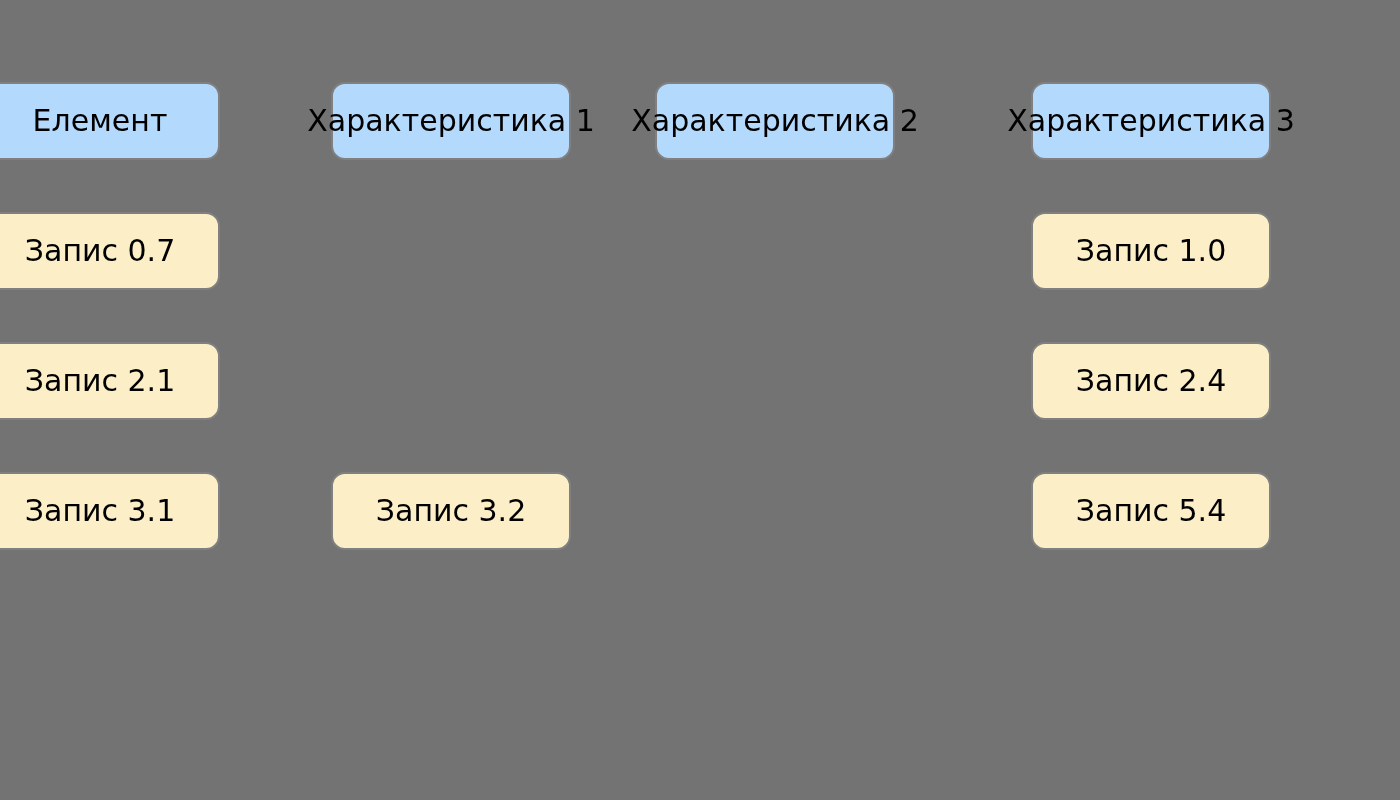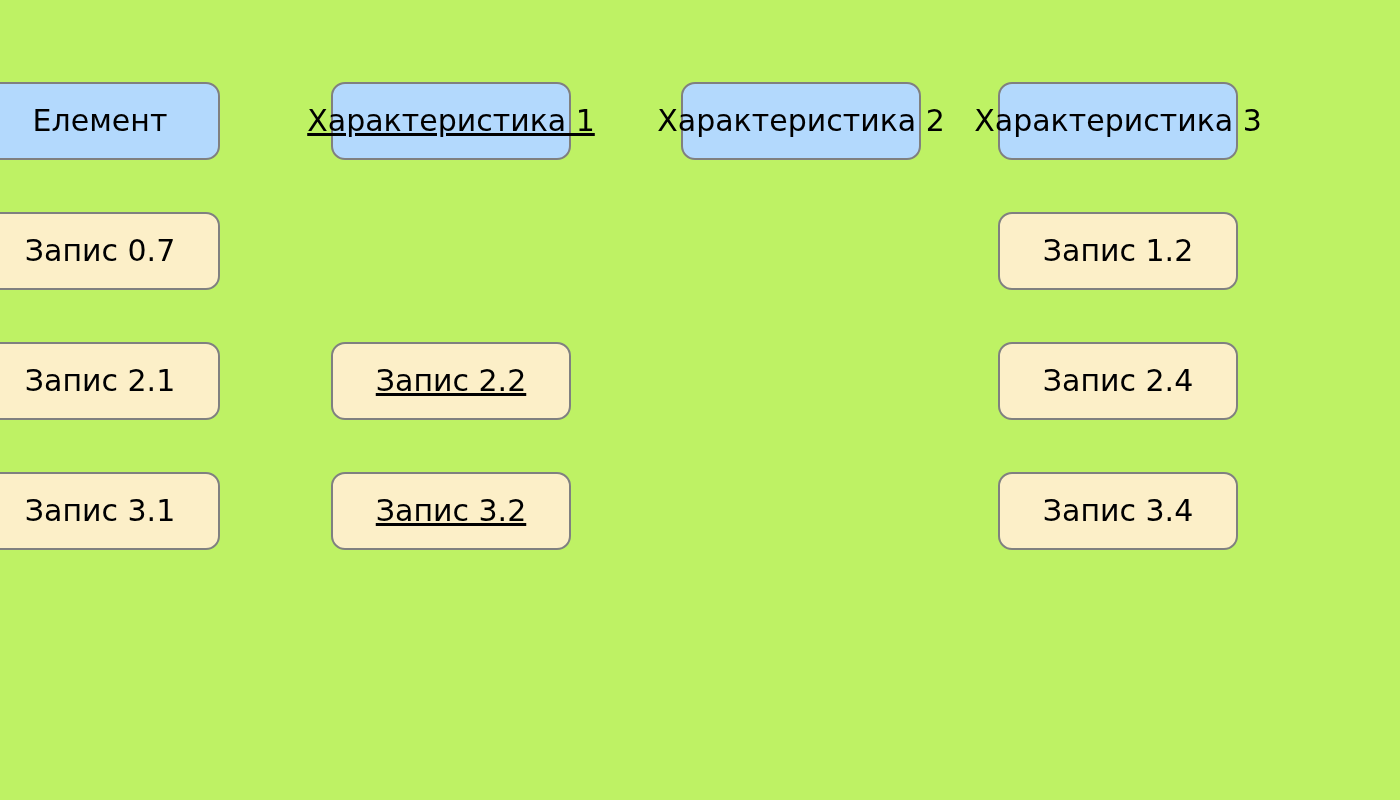--- a/index.html
+++ b/index.html
@@ -11,21 +11,21 @@
     width: 1400px;
     height: 800px;
     overflow: hidden;
     font-family: "DejaVu Sans", "Liberation Sans", sans-serif;
   }
 
   #canvas {
     position: relative;
     width: 1400px;
     height: 800px;
-    background: #bef264;
+    background: #737373;
   }
 
   
   .node {
     position: absolute;
     width: 240px;
     height: 78px;
     box-sizing: border-box;
     border: 2px solid #808080;
     border-radius: 14px;
@@ -51,23 +51,23 @@
     
     overflow: visible;
   }
 
   .node.record {
     background: #fcefc8;
   }
 
   
   .col-0 { left: -20px; }
-  .col-1 { left: 331px; text-decoration: underline; }
-  .col-2 { left: 681px; }
-  .col-3 { left: 998px; }
+  .col-1 { left: 331px; }
+  .col-2 { left: 655px; }
+  .col-3 { left: 1031px; }
 
   
   .row-head { top: 82px; }
   .row-0 { top: 212px; }
   .row-1 { top: 342px; }
   .row-2 { top: 472px; }
 </style>
 </head>
 <body>
 
@@ -86,36 +86,33 @@
   </div>
 
   <div class="node header col-3 row-head">
     <span class="node-label">Характеристика 3</span>
   </div>
 
   <div class="node record col-0 row-0">
     <span class="node-label">Запис 0.7</span>
   </div>
   <div class="node record col-3 row-0">
-    <span class="node-label">Запис 1.2</span>
+    <span class="node-label">Запис 1.0</span>
   </div>
 
   <div class="node record col-0 row-1">
     <span class="node-label">Запис 2.1</span>
-  </div>
-  <div class="node record col-1 row-1">
-    <span class="node-label">Запис 2.2</span>
   </div>
   <div class="node record col-3 row-1">
     <span class="node-label">Запис 2.4</span>
   </div>
 
   <div class="node record col-0 row-2">
     <span class="node-label">Запис 3.1</span>
   </div>
   <div class="node record col-1 row-2">
     <span class="node-label">Запис 3.2</span>
   </div>
   <div class="node record col-3 row-2">
-    <span class="node-label">Запис 3.4</span>
+    <span class="node-label">Запис 5.4</span>
   </div>
 
 </div>
 
 </body></html>

